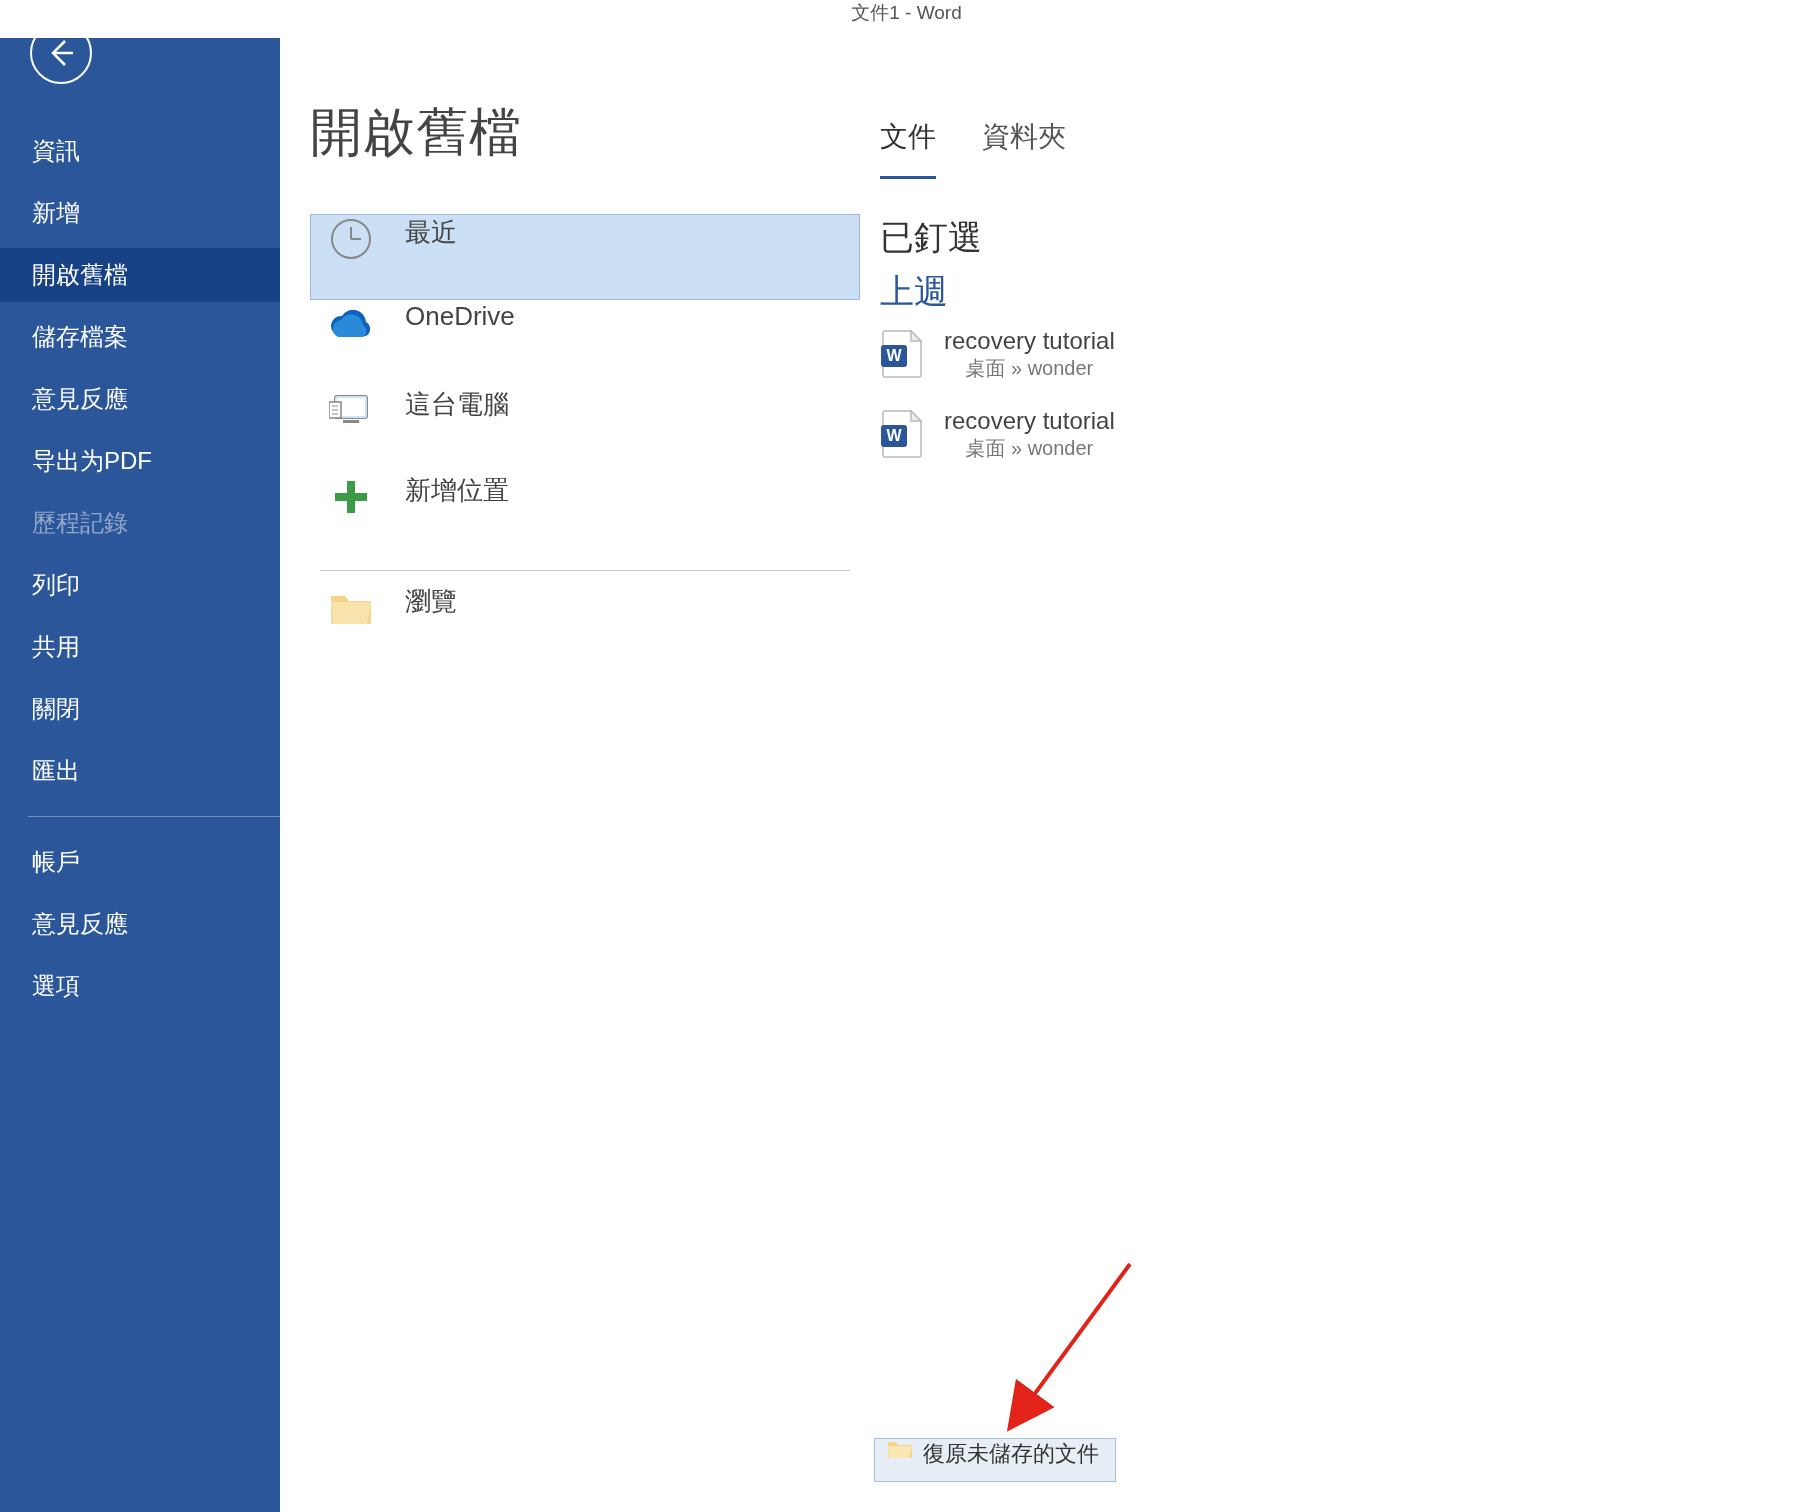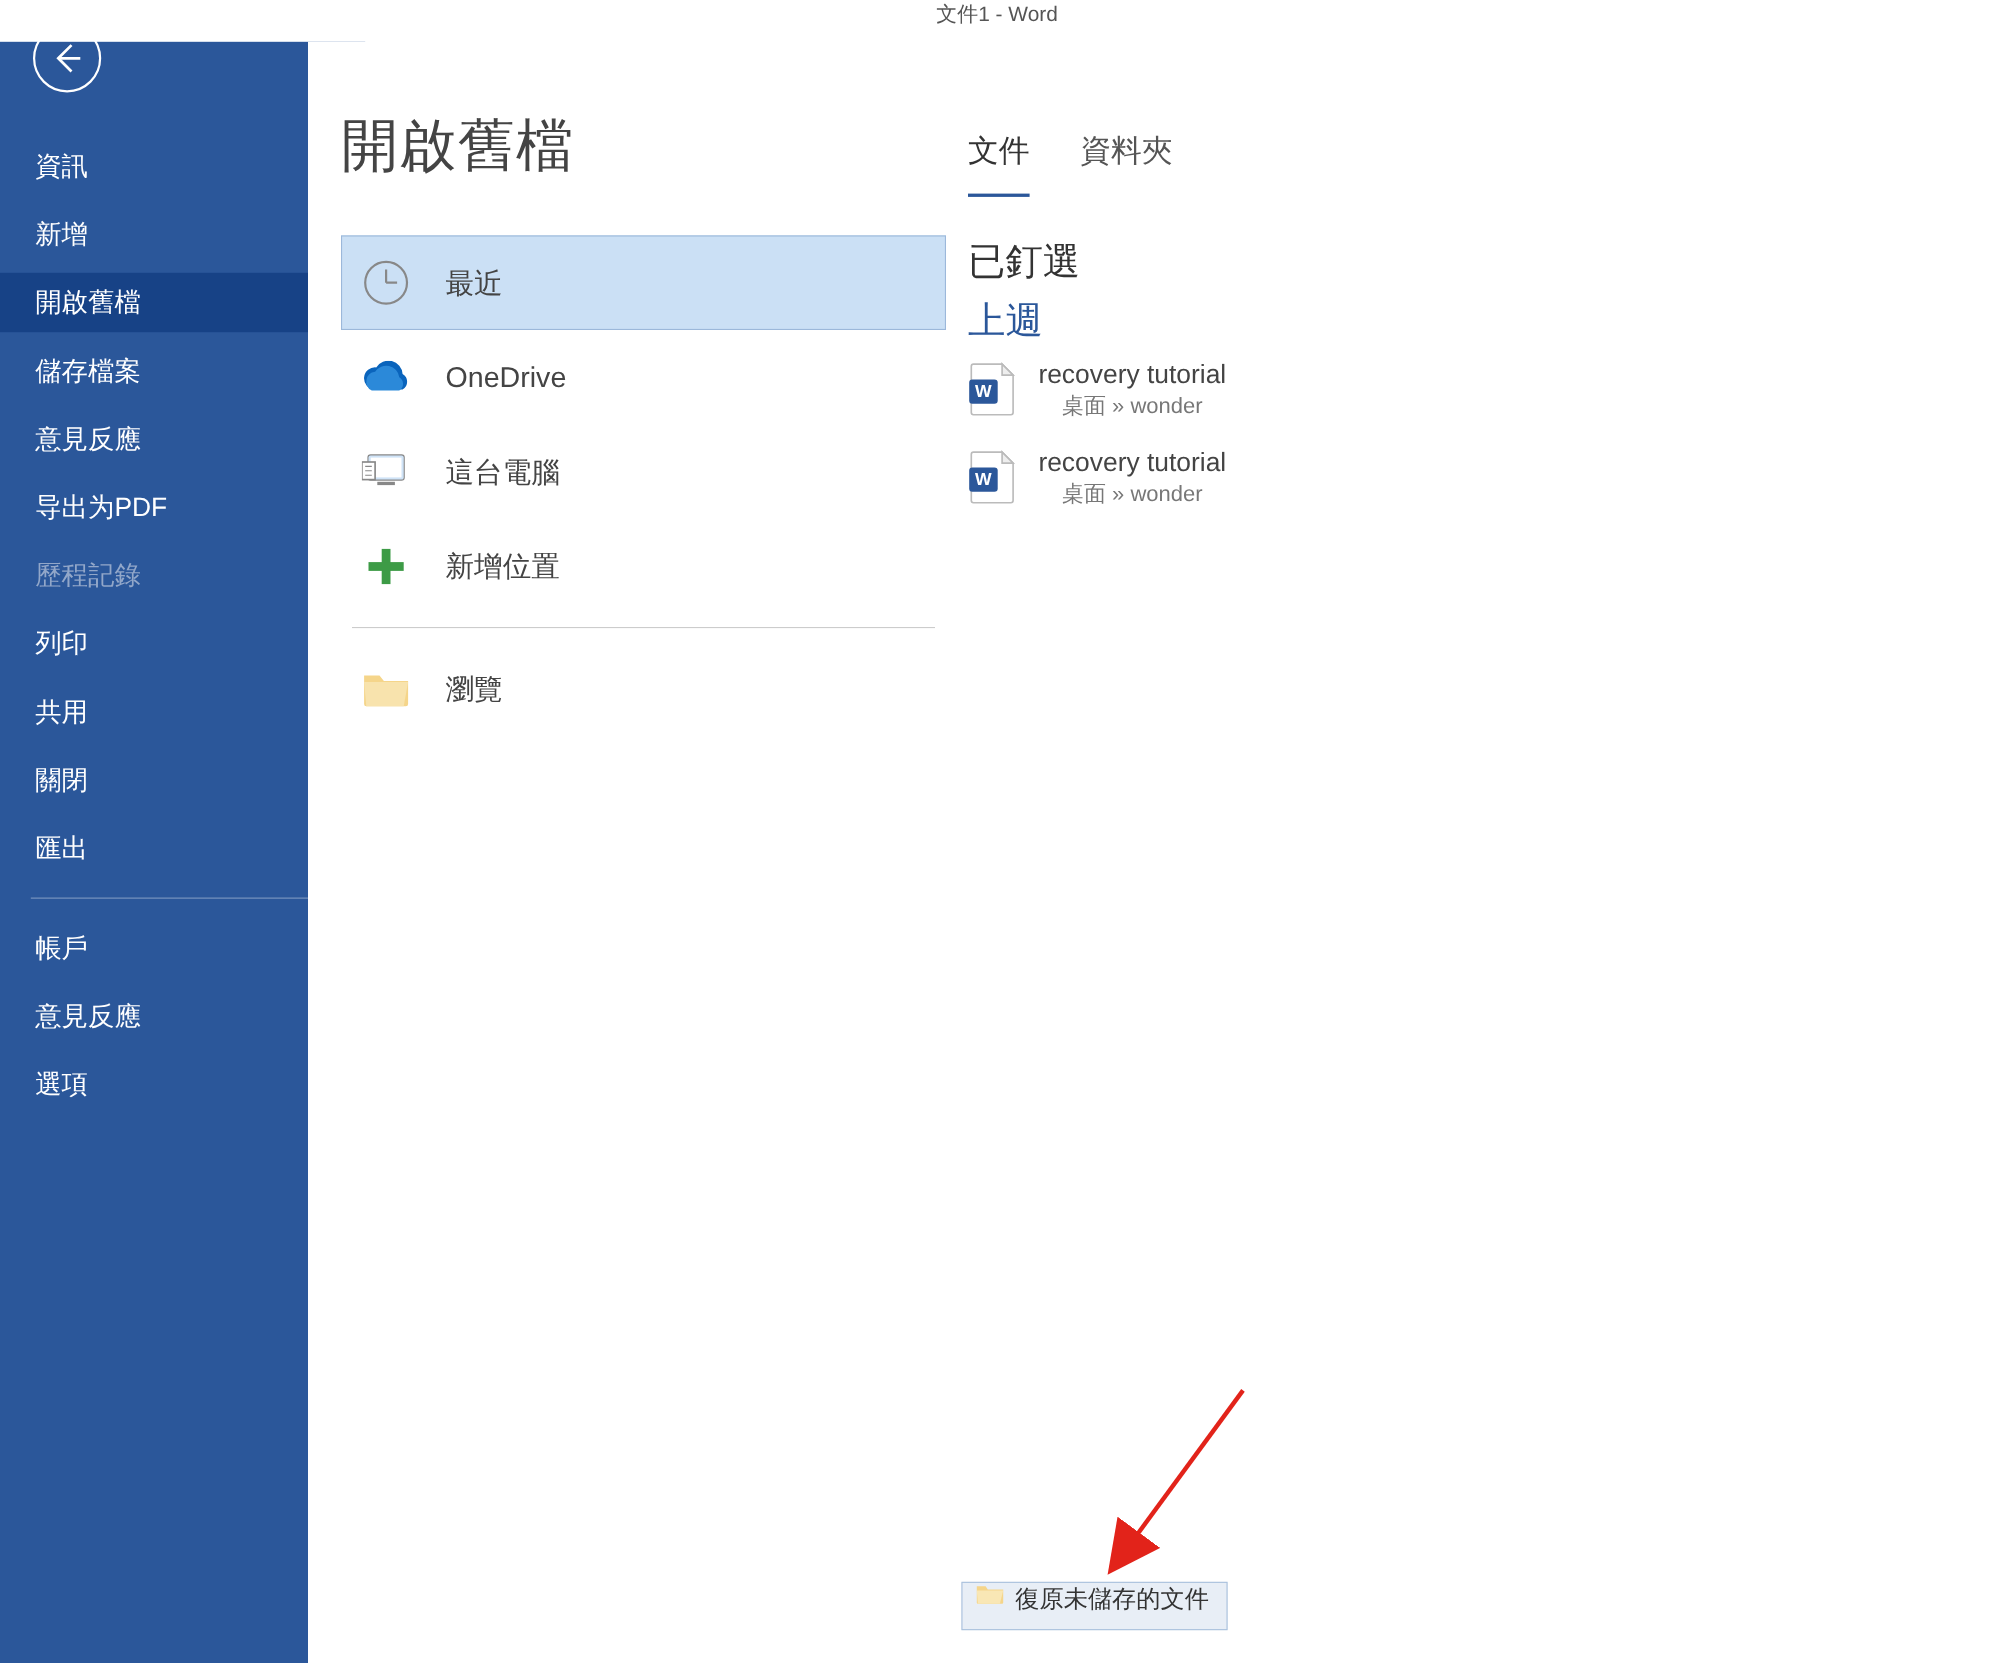--- a/index.html
+++ b/index.html
@@ -77,21 +77,20 @@
     font-size: 52px;
     color: #444;
     font-weight: 400;
     margin-bottom: 46px;
     letter-spacing: 1px;
   }
   .loc-list { }
   .loc-item {
     height: 86px;
     display: flex;
-    align-items: center;
     padding-left: 16px;
     gap: 30px;
     font-size: 26px;
     color: #444;
     cursor: pointer;
     border: 1px solid transparent;
   }
   .loc-item.selected {
     background: #cbe0f5;
     border: 1px solid #9cb8da;

